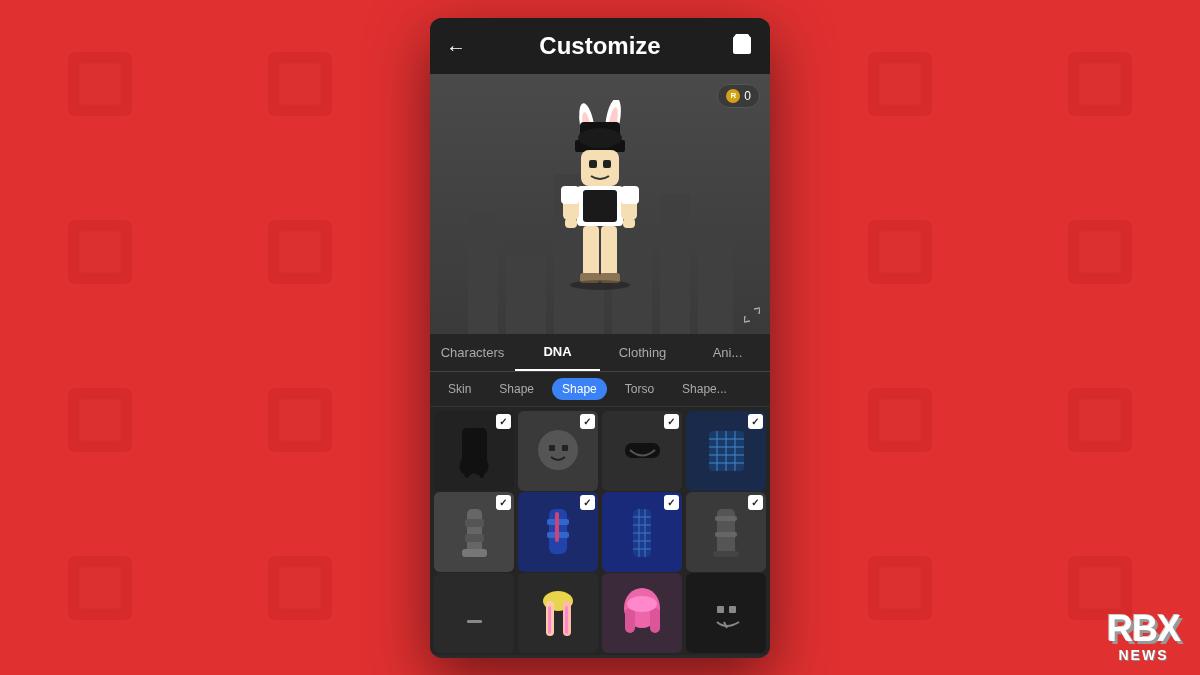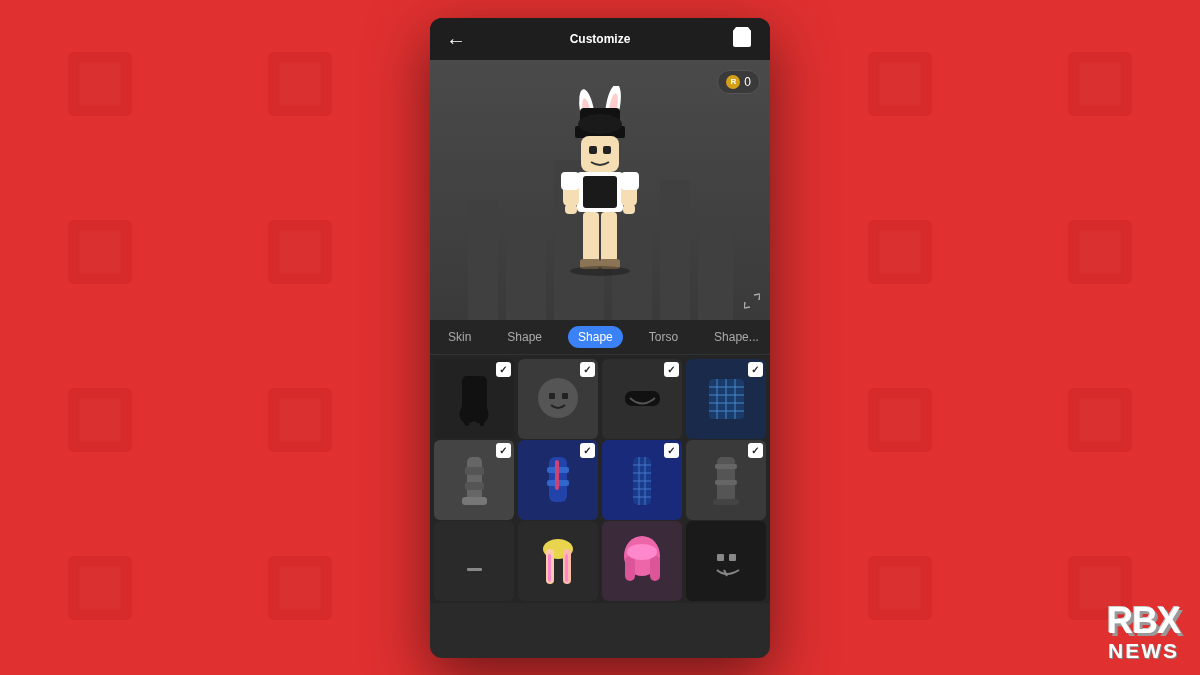--- a/index.html
+++ b/index.html
@@ -69,21 +69,21 @@
     .back-btn {
       position: absolute;
       left: 16px;
       color: white;
       font-size: 20px;
       cursor: pointer;
     }
 
     .header-title {
       color: white;
-      font-size: 12px;
+      font-size: 24px;
       font-weight: bold;
     }
 
     .cart-btn {
       position: absolute;
       right: 16px;
       color: white;
       cursor: pointer;
     }
 
@@ -199,21 +199,21 @@
       font-weight: bold;
       border-bottom: 2px solid white;
     }
 
     
     .tabs-secondary {
       background: #252525;
       display: flex;
       align-items: center;
       padding: 6px 8px;
-      gap: 16px;
+      gap: 8px;
       border-bottom: 1px solid #333;
     }
 
     .tab-secondary {
       padding: 4px 10px;
       color: #aaa;
       font-size: 12px;
       cursor: pointer;
       border-radius: 12px;
     }
@@ -257,21 +257,21 @@
     .rbx-text {
       font-size: 36px;
       font-weight: 900;
       color: white;
       text-shadow: 3px 3px 0 #999, -1px -1px 0 #ccc;
       letter-spacing: -1px;
       line-height: 1;
     }
 
     .rbx-news-text {
-      font-size: 21px;
+      font-size: 14px;
       font-weight: bold;
       color: white;
       text-shadow: 1px 1px 0 #888;
       letter-spacing: 2px;
       text-align: center;
     }
 
     .item-checkmark {
       position: absolute;
       top: 3px;
@@ -538,20 +538,26 @@
       <span class="coin-count">0</span>
     </div>
 
     <div class="expand-icon">
       <svg width="16" height="16" viewBox="0 0 16 16" fill="#aaa">
         <path d="M1 9l-1 6 6-1M15 7l1-6-6 1" stroke="#aaa" stroke-width="1.5" fill="none"></path>
       </svg>
     </div>
   </div>
 
+  <div class="tabs-primary">
+    <div class="tab-primary">Characters</div>
+    <div class="tab-primary active">DNA</div>
+    <div class="tab-primary">Clothing</div>
+    <div class="tab-primary">Ani...</div>
+  </div>
 
   <div class="tabs-secondary">
     <div class="tab-secondary">Skin</div>
     <div class="tab-secondary">Shape</div>
     <div class="tab-secondary active">Shape</div>
     <div class="tab-secondary">Torso</div>
     <div class="tab-secondary">Shape...</div>
   </div>
 
   <div class="items-grid">

